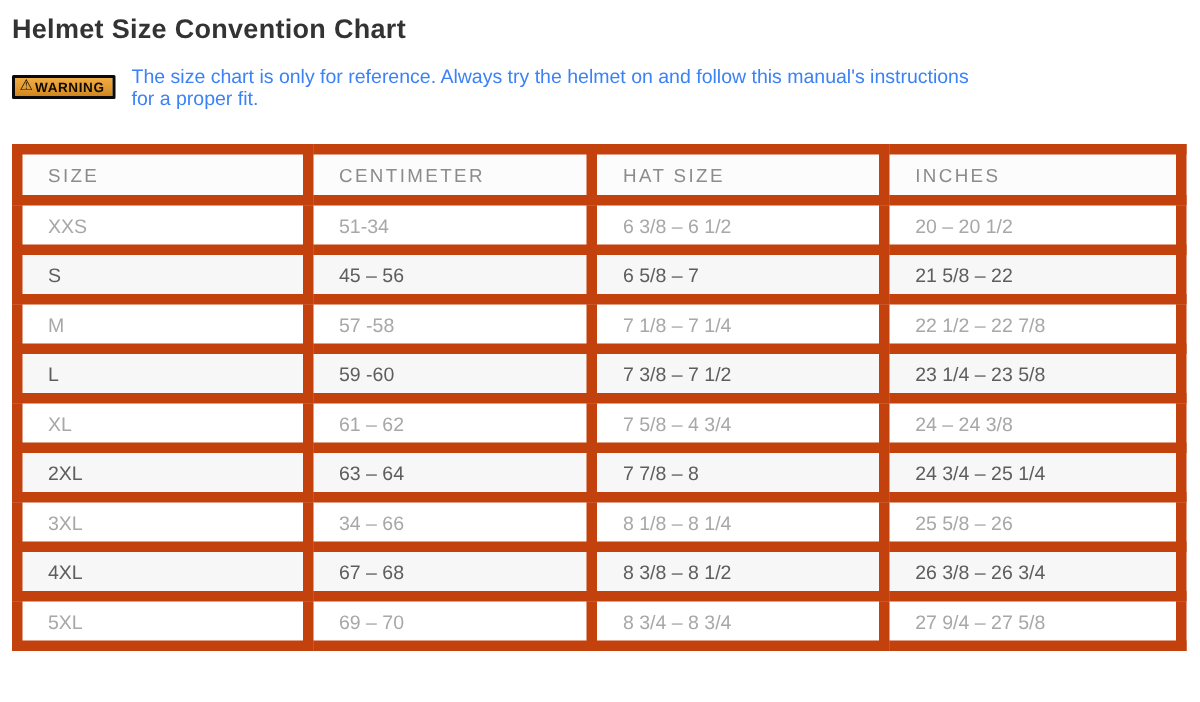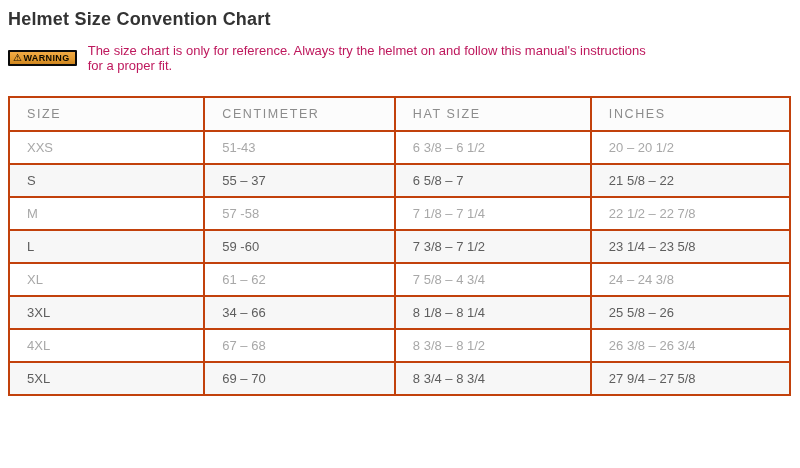--- a/index.html
+++ b/index.html
@@ -40,34 +40,34 @@
     letter-spacing: 0.4px;
     white-space: nowrap;
   }
   .warning-badge .icon {
     font-size: 10px;
     line-height: 1;
     margin-right: 1px;
   }
   .warning-text {
     font-size: 13px;
-    color: #be185d;
+    color: #3b82f6;
   }
   table.size-table {
     margin-top: 23px;
     width: 783px;
     border-collapse: collapse;
     table-layout: fixed;
   }
   .size-table col.c1 { width: 25.0%; }
   .size-table col.c2 { width: 24.4%; }
   .size-table col.c3 { width: 25.1%; }
   .size-table col.c4 { width: 25.5%; }
   .size-table th, .size-table td {
-    border: 2px solid #c2410c;
+    border: 7px solid #c2410c;
     height: 33px;
     padding: 0 6px 0 17px;
     text-align: left;
     vertical-align: middle;
     font-size: 13px;
     white-space: nowrap;
     overflow: hidden;
   }
   .size-table th {
     background: #fcfcfc;
@@ -112,47 +112,53 @@
       <tr>
         <th>SIZE</th>
         <th>CENTIMETER</th>
         <th>HAT SIZE</th>
         <th>INCHES</th>
       </tr>
     </thead>
     <tbody>
         <tr>
           <td>XXS</td>
-          <td>51-43</td>
+          <td>51-34</td>
           <td>6 3/8 – 6 1/2</td>
           <td>20 – 20 1/2</td>
         </tr>
         <tr>
           <td>S</td>
-          <td>55 – 37</td>
+          <td>45 – 56</td>
           <td>6 5/8 – 7</td>
           <td>21 5/8 – 22</td>
         </tr>
         <tr>
           <td>M</td>
           <td>57 -58</td>
           <td>7 1/8 – 7 1/4</td>
           <td>22 1/2 – 22 7/8</td>
         </tr>
         <tr>
           <td>L</td>
           <td>59 -60</td>
           <td>7 3/8 – 7 1/2</td>
           <td>23 1/4 – 23 5/8</td>
         </tr>
         <tr>
           <td>XL</td>
           <td>61 – 62</td>
           <td>7 5/8 – 4 3/4</td>
           <td>24 – 24 3/8</td>
+        </tr>
+        <tr>
+          <td>2XL</td>
+          <td>63 – 64</td>
+          <td>7 7/8 – 8</td>
+          <td>24 3/4 – 25 1/4</td>
         </tr>
         <tr>
           <td>3XL</td>
           <td>34 – 66</td>
           <td>8 1/8 – 8 1/4</td>
           <td>25 5/8 – 26</td>
         </tr>
         <tr>
           <td>4XL</td>
           <td>67 – 68</td>

